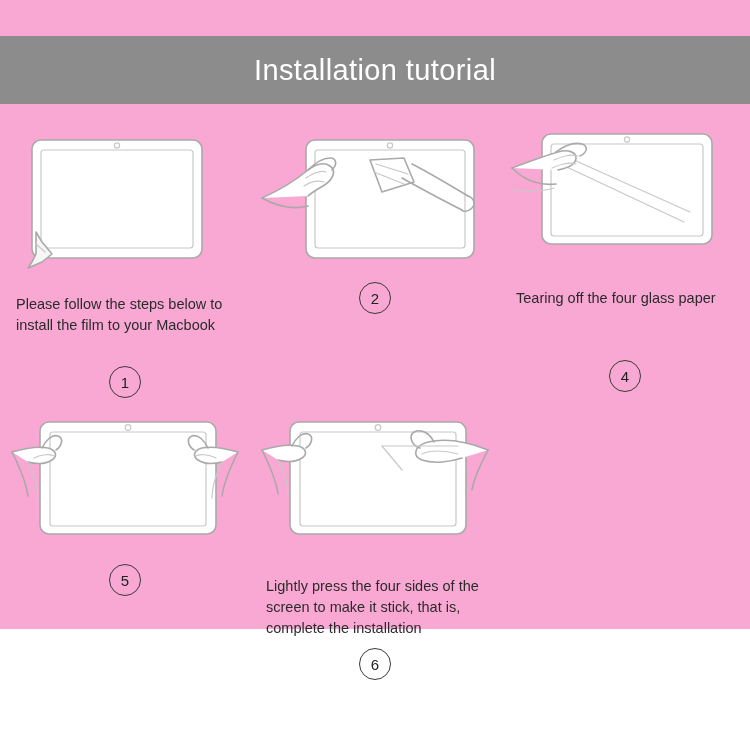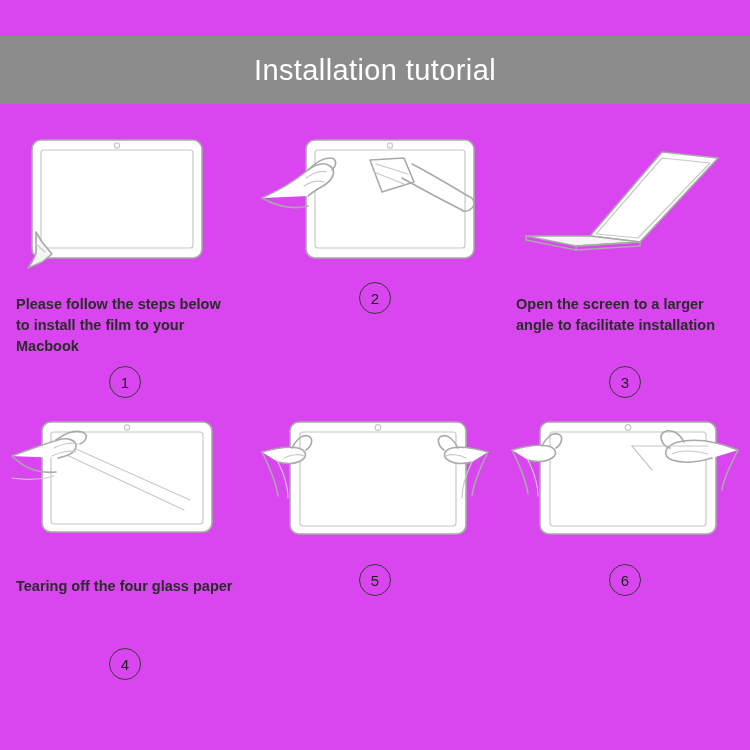--- a/index.html
+++ b/index.html
@@ -9,22 +9,22 @@
   body {
     width: 750px;
     height: 750px;
     background: #ffffff;
     font-family: "Liberation Sans", sans-serif;
     overflow: hidden;
   }
   .page {
     position: relative;
     width: 750px;
-    height: 750px;
-    background: #d946ef;
+    height: 629px;
+    background: #f9a8d4;
     box-sizing: border-box;
   }
   .header {
     position: absolute;
     left: 0;
     top: 36px;
     width: 750px;
     height: 68px;
     background: #8c8c8c;
     display: flex;
@@ -59,21 +59,20 @@
     position: relative;
     margin-top: 24px;
   }
   .caption {
     width: 218px;
     margin-top: 20px;
     font-size: 14.5px;
     line-height: 21px;
     color: #2b2b2b;
     min-height: 64px;
-    font-weight: bold;
   }
   .step-badge {
     width: 30px;
     height: 30px;
     border-radius: 50%;
     border: 1.4px solid #3a3a3a;
     display: flex;
     align-items: center;
     justify-content: center;
     font-size: 15px;
@@ -142,35 +141,20 @@
           <path d="M0 64 C14 72 30 76 46 72" class="stroke"></path>
 
           <path d="M150 30 C166 38 186 50 206 62" class="stroke"></path>
           <path d="M140 44 C158 54 180 66 200 76" class="stroke"></path>
           <path d="M206 62 C212 64 214 70 210 74 C206 78 200 78 200 76" class="stroke"></path>
         </svg>
       </div>
       <div class="step-badge">2</div>
     </div>
 
-    <div class="cell">
-      <div class="art">
-        <svg width="226" height="140" viewBox="0 0 226 140">
-
-          <path d="M78 102 L150 18 L206 24 L128 108 Z" class="stroke fill-white"></path>
-          <path d="M84 100 L150 24 L198 29 L126 104 Z" class="stroke-light fill-white"></path>
-
-          <path d="M14 102 L78 102 L128 108 L64 112 Z" class="stroke fill-soft"></path>
-          <path d="M14 102 L14 106 L64 116 L64 112" class="stroke"></path>
-          <path d="M64 112 L128 108 L128 112 L64 116" class="stroke"></path>
-        </svg>
-      </div>
-      <div class="caption">Open the screen to a larger angle to facilitate installation</div>
-      <div class="step-badge">3</div>
-    </div>
 
     <div class="cell row2">
       <div class="art">
         <svg width="226" height="140" viewBox="0 0 226 140">
           <rect x="30" y="6" width="170" height="110" rx="9" class="stroke fill-white"></rect>
           <rect x="39" y="16" width="152" height="92" rx="3" class="stroke-light fill-white"></rect>
           <circle cx="115" cy="11.5" r="2.6" class="stroke-light fill-white"></circle>
 
           <path d="M44 24 L178 84" class="stroke-light"></path>
           <path d="M44 34 L172 94" class="stroke-light"></path>
@@ -223,17 +207,18 @@
           <path d="M16 44 C22 56 26 68 26 80" class="stroke-light"></path>
 
           <path d="M226 34 C206 26 184 22 166 26 C152 30 150 40 160 44 C172 48 188 46 200 42" class="stroke fill-white"></path>
           <path d="M172 26 C168 18 160 12 152 16 C146 20 150 30 158 32" class="stroke"></path>
           <path d="M196 38 C182 34 168 34 160 38" class="stroke-light"></path>
           <path d="M226 34 C218 50 212 62 210 74" class="stroke"></path>
           <path d="M120 30 L196 30" class="stroke-light"></path>
           <path d="M120 30 L140 54" class="stroke-light"></path>
         </svg>
       </div>
+      <div class="caption">Lightly press the four sides of the screen to make it stick, that is, complete the installation</div>
       <div class="step-badge">6</div>
     </div>
 
   </div>
 </div>
 
 </body></html>

